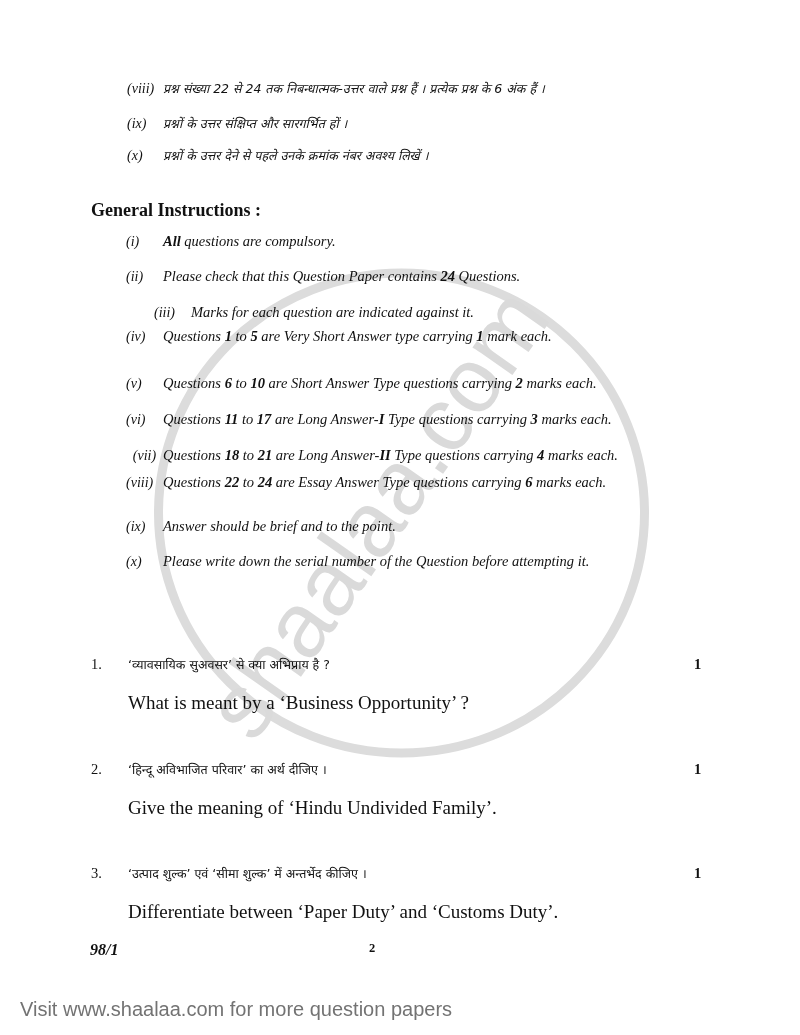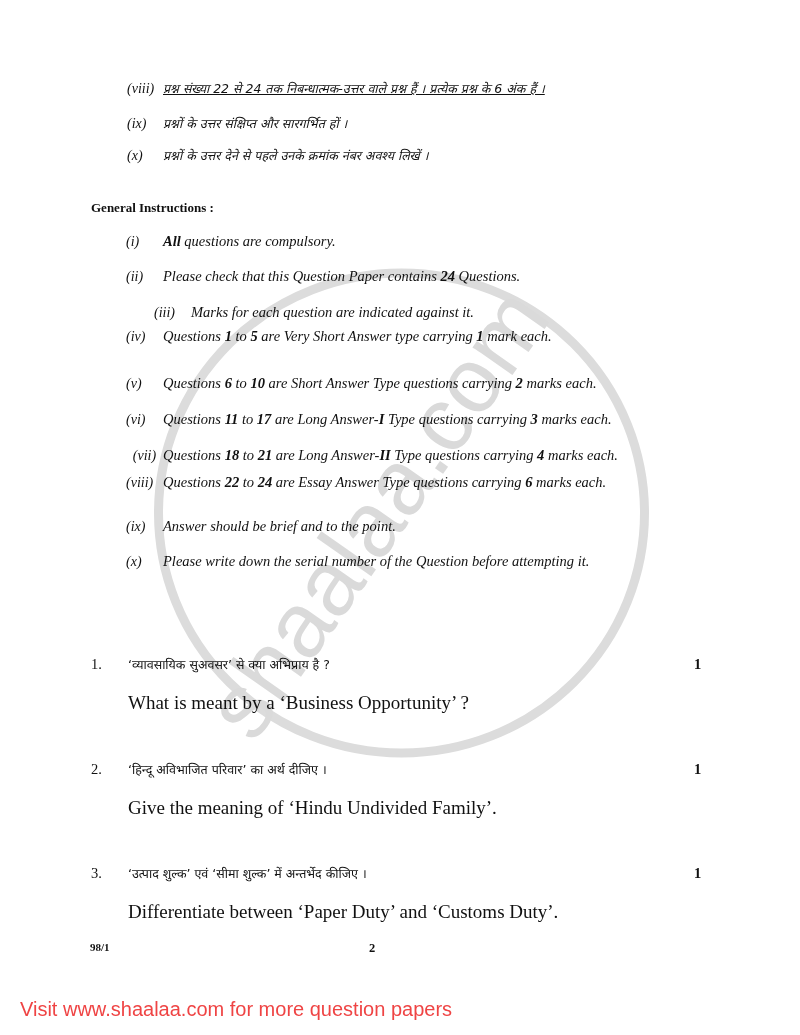--- a/index.html
+++ b/index.html
@@ -10,37 +10,37 @@
     .watermark {
       position: absolute; left: 153px; top: 266px; width: 497px; height: 494px;
       pointer-events: none; z-index: 0;
     }
     .abs { position: absolute; z-index: 1; white-space: nowrap; }
     .hindi { font-family: "DejaVu Sans", sans-serif; font-size: 12.5px; font-style: italic; }
     .hindi-up { font-family: "DejaVu Sans", sans-serif; font-size: 12.5px; }
     .roman-num { font-style: italic; font-size: 14px; display: inline-block; }
     .instr { font-size: 14.5px; font-style: italic; }
     .instr b { }
-    .heading { font-weight: bold; font-size: 13px; }
+    .heading { font-weight: bold; font-size: 18px; }
     .qnum { font-size: 14.5px; }
     .qtext { font-size: 19px; }
     .marks { font-weight: bold; font-size: 14.5px; }
-    .footer-code { font-weight: bold; font-size: 11px; }
+    .footer-code { font-weight: bold; font-size: 16px; font-style: italic; }
     .footer-page { font-weight: bold; font-size: 12.5px; }
-    .visit { font-family: "Liberation Sans", "DejaVu Sans", sans-serif; font-size: 20px; color: #ef4444; }
+    .visit { font-family: "Liberation Sans", "DejaVu Sans", sans-serif; font-size: 20px; color: #737373; }
   </style>
 </head>
 <body>
 
 <svg class="watermark" viewBox="0 0 497 494">
   <ellipse cx="248.5" cy="247" rx="243" ry="240" fill="none" stroke="#dcdcdc" stroke-width="9"></ellipse>
   <text x="250" y="265" text-anchor="middle" transform="rotate(-55 250 265)" font-family="Liberation Sans, sans-serif" font-size="92" fill="#dadada">shaalaa.com</text>
 </svg>
 
-<div class="abs" style="left:127px;top:79px;text-decoration:underline;">
+<div class="abs" style="left:127px;top:79px;">
   <span class="roman-num" style="width:36px">(viii)</span><span class="hindi">प्रश्न संख्या 22 से 24 तक निबन्धात्मक-उत्तर वाले प्रश्न हैं । प्रत्येक प्रश्न के 6 अंक हैं ।</span>
 </div>
 <div class="abs" style="left:127px;top:114px;">
   <span class="roman-num" style="width:36px">(ix)</span><span class="hindi">प्रश्नों के उत्तर संक्षिप्त और सारगर्भित हों ।</span>
 </div>
 <div class="abs" style="left:127px;top:146px;">
   <span class="roman-num" style="width:36px">(x)</span><span class="hindi">प्रश्नों के उत्तर देने से पहले उनके क्रमांक नंबर अवश्य लिखें ।</span>
 </div>
 
 <div class="abs heading" style="left:91px;top:200px;">General Instructions :</div>

